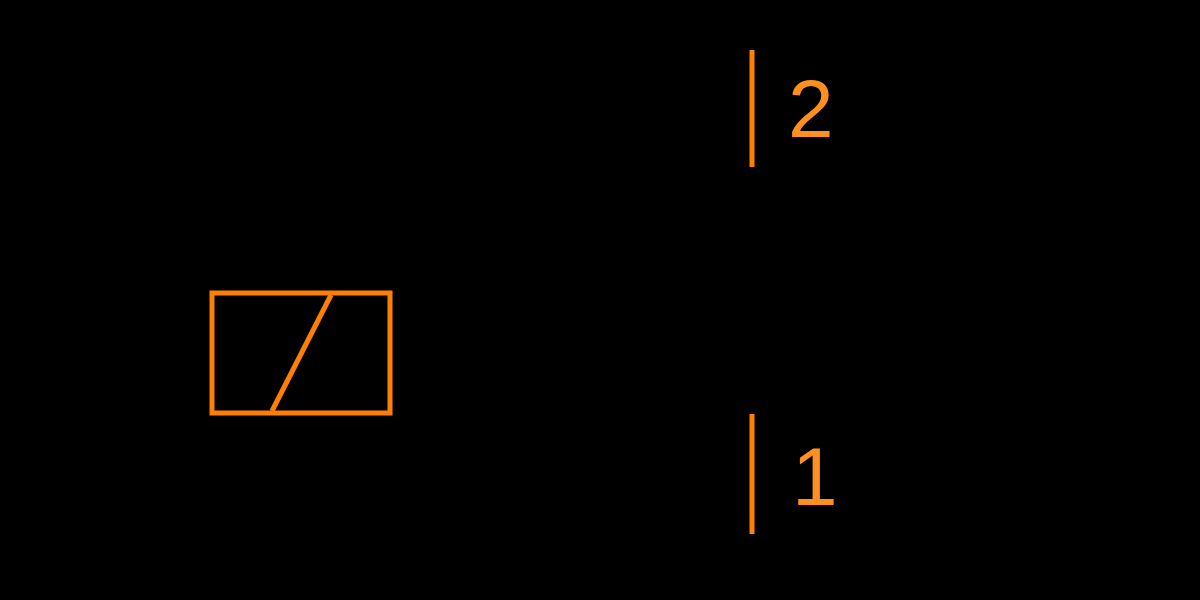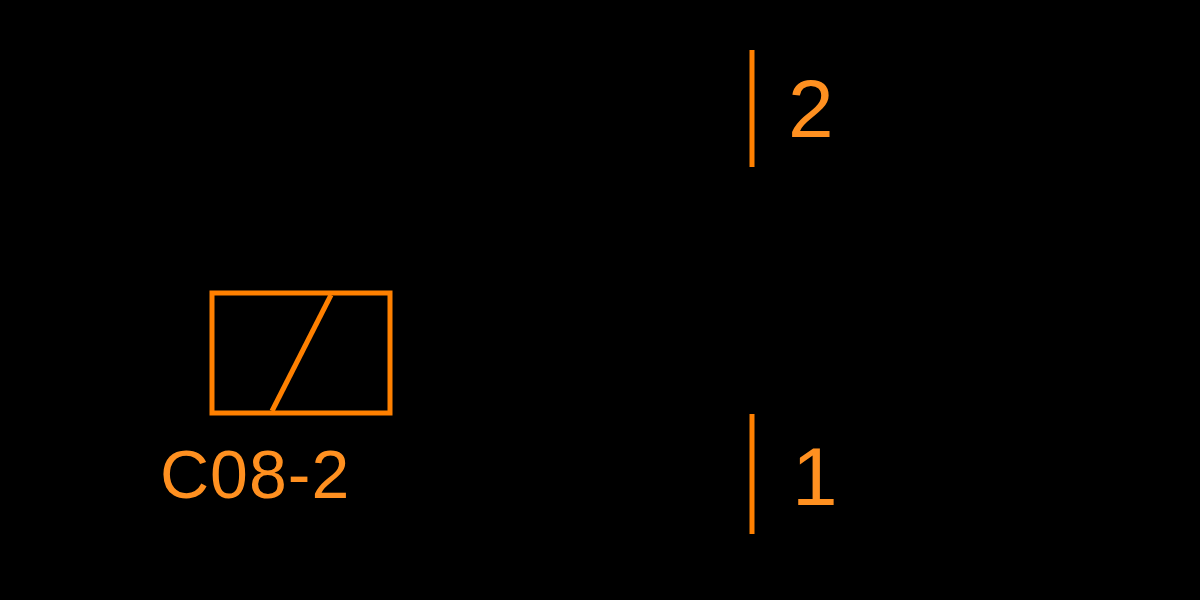--- a/index.html
+++ b/index.html
@@ -67,19 +67,18 @@
       <rect class="stroke" x="212" y="293" width="178" height="120"></rect>
       <line class="stroke" x1="272" y1="411" x2="331" y2="295"></line>
     </g>
 
     <g>
       <line class="stroke" x1="752" y1="50" x2="752" y2="167"></line>
       <line class="stroke" x1="752" y1="414" x2="752" y2="534"></line>
     </g>
   </svg>
 
-  <div class="label coil-label">C08-2</div>
 
   <div class="label terminal-label-top">2</div>
 
   <div class="label terminal-label-bottom">1</div>
 
 </div>
 
 </body></html>

